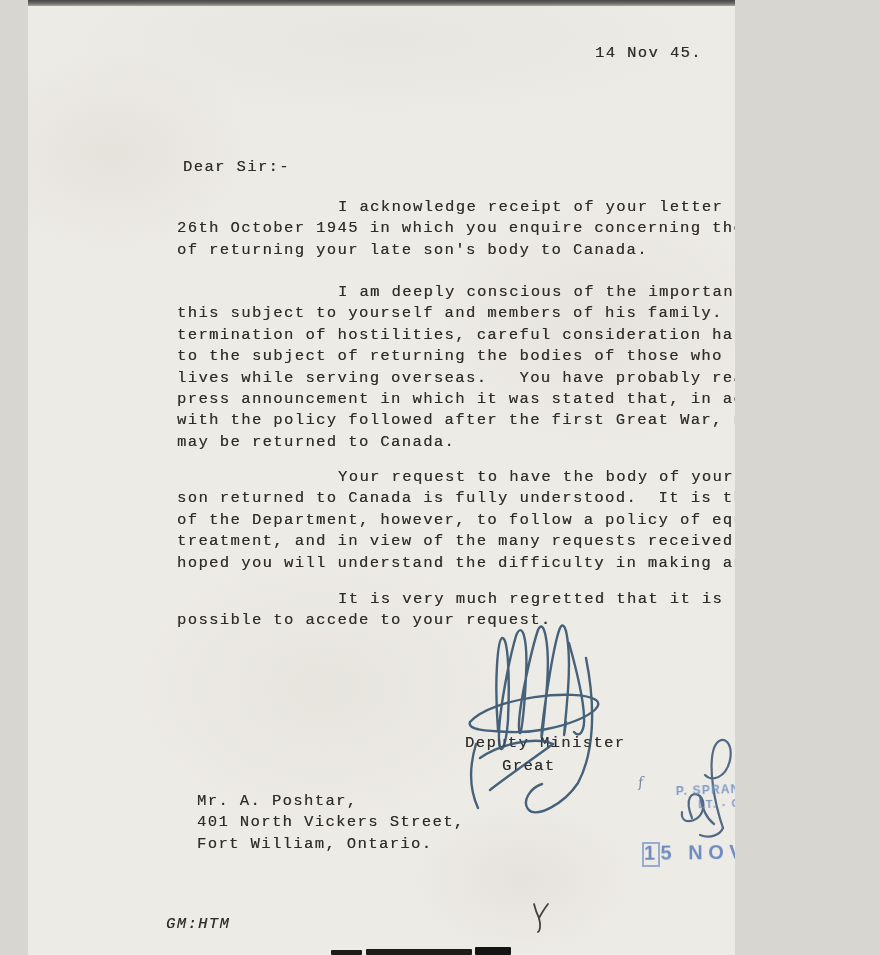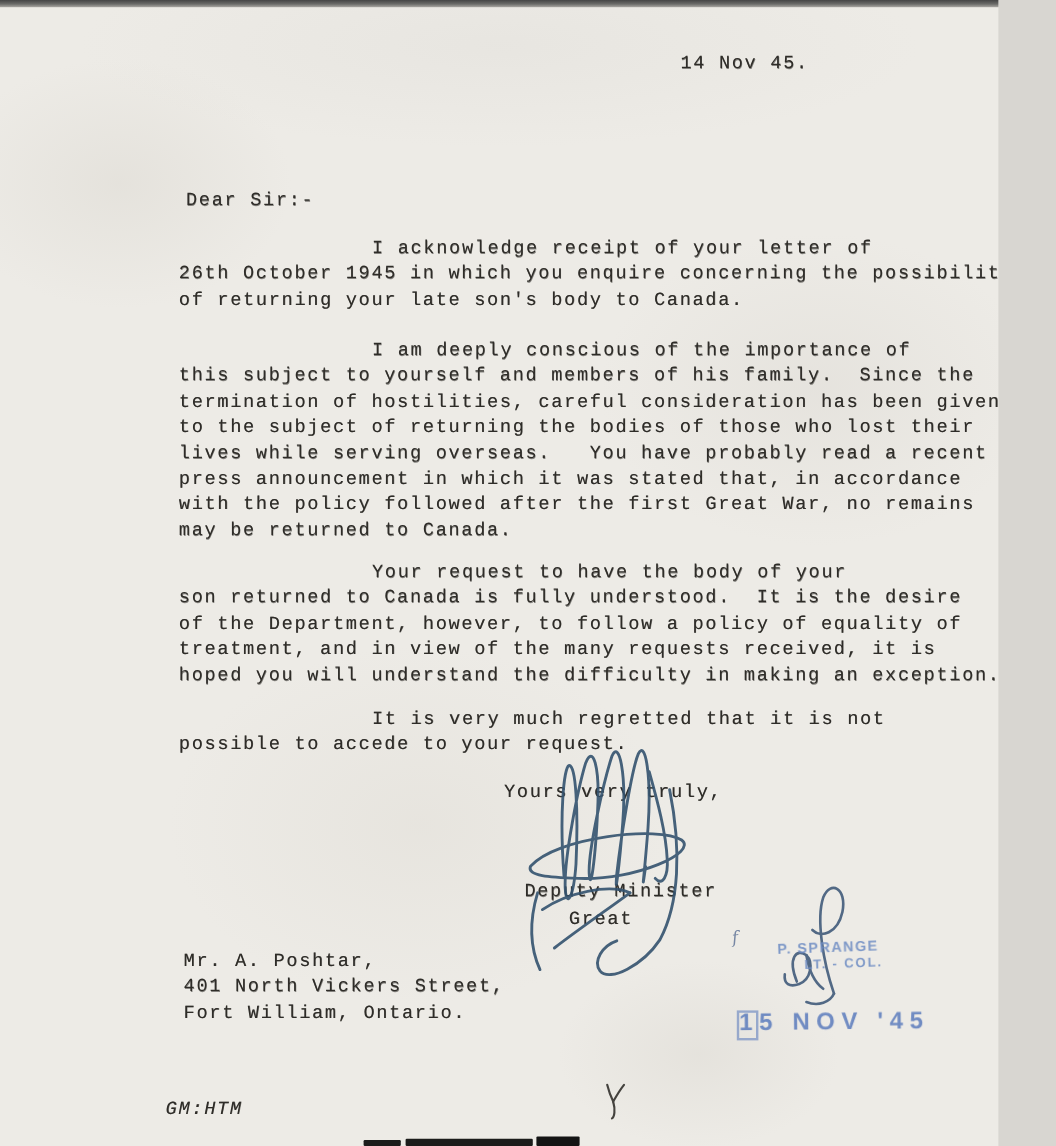--- a/index.html
+++ b/index.html
@@ -1,25 +1,26 @@
 <!DOCTYPE html>
 <html><head>
 <meta charset="utf-8">
 <style>
   html,body{margin:0;padding:0;}
   body{background:#d8d6d1;font-family:"Liberation Mono","DejaVu Sans Mono",monospace;}
   .page{
-    position:relative;width:832px;height:955px;overflow:hidden;
+    position:relative;width:707px;height:955px;overflow:hidden;
     background-color:#edebe6;
     background-image:
       radial-gradient(ellipse 220px 160px at 12% 16%, rgba(222,219,212,.55), transparent 65%),
       radial-gradient(ellipse 280px 200px at 82% 34%, rgba(222,219,213,.5), transparent 65%),
       radial-gradient(ellipse 320px 230px at 42% 72%, rgba(225,222,215,.5), transparent 65%),
       radial-gradient(ellipse 180px 120px at 70% 92%, rgba(219,216,209,.45), transparent 65%),
       radial-gradient(ellipse 500px 120px at 50% 4%, rgba(228,226,221,.6), transparent 70%);
+    margin-left: 28px;
   }
   .tw{
     position:absolute;
     font-family:"Liberation Mono","DejaVu Sans Mono",monospace;
     font-size:15.5px;line-height:21.4px;letter-spacing:1.4px;
     color:#2e2c28;white-space:pre-wrap;
     text-shadow:0.3px 0.3px 0.5px rgba(46,44,40,0.55);
   }
   .para{width:740px;text-indent:161px;}
   .edge-top{position:absolute;left:0;top:0;width:880px;height:6px;
@@ -70,25 +71,24 @@
 with the policy followed after the first Great War, no remains
 may be returned to Canada.</div>
   <div class="tw para" style="left:149px;top:467px;">Your request to have the body of your
 son returned to Canada is fully understood.  It is the desire
 of the Department, however, to follow a policy of equality of
 treatment, and in view of the many requests received, it is
 hoped you will understand the difficulty in making an exception.</div>
   <div class="tw para" style="left:149px;top:589px;">It is very much regretted that it is not
 possible to accede to your request.</div>
 
-  <div class="tw" style="left:420px;top:650px;">Yours very truly,</div>
   <div class="tw" style="left:437px;top:733px;">Deputy Minister</div>
   <div class="tw" style="left:474px;top:756px;">Great</div>
 
-  <div class="tw" style="left:153px;top:791px;">Mr. A. Poshtar,
+  <div class="tw" style="left:169px;top:791px;">Mr. A. Poshtar,
 401 North Vickers Street,
 Fort William, Ontario.</div>
 
   <div class="tw" style="left:138px;top:914px;font-style:italic;">GM:HTM</div>
 
   <svg class="sig-svg" style="left:408px;top:618px;" width="190" height="210" viewBox="0 0 190 210">
     <g fill="none" stroke="#34536f" stroke-width="2.4" stroke-linecap="round" opacity="0.9">
       <path d="M62,112 C58,60 62,22 66,20 C72,18 74,58 72,102 C70,130 64,140 63,122
                C62,96 74,38 80,18 C86,2 92,20 90,58 C88,100 84,127 83,110
                C82,90 96,30 102,12 C108,-2 114,27 111,67 C108,107 104,134 106,110

